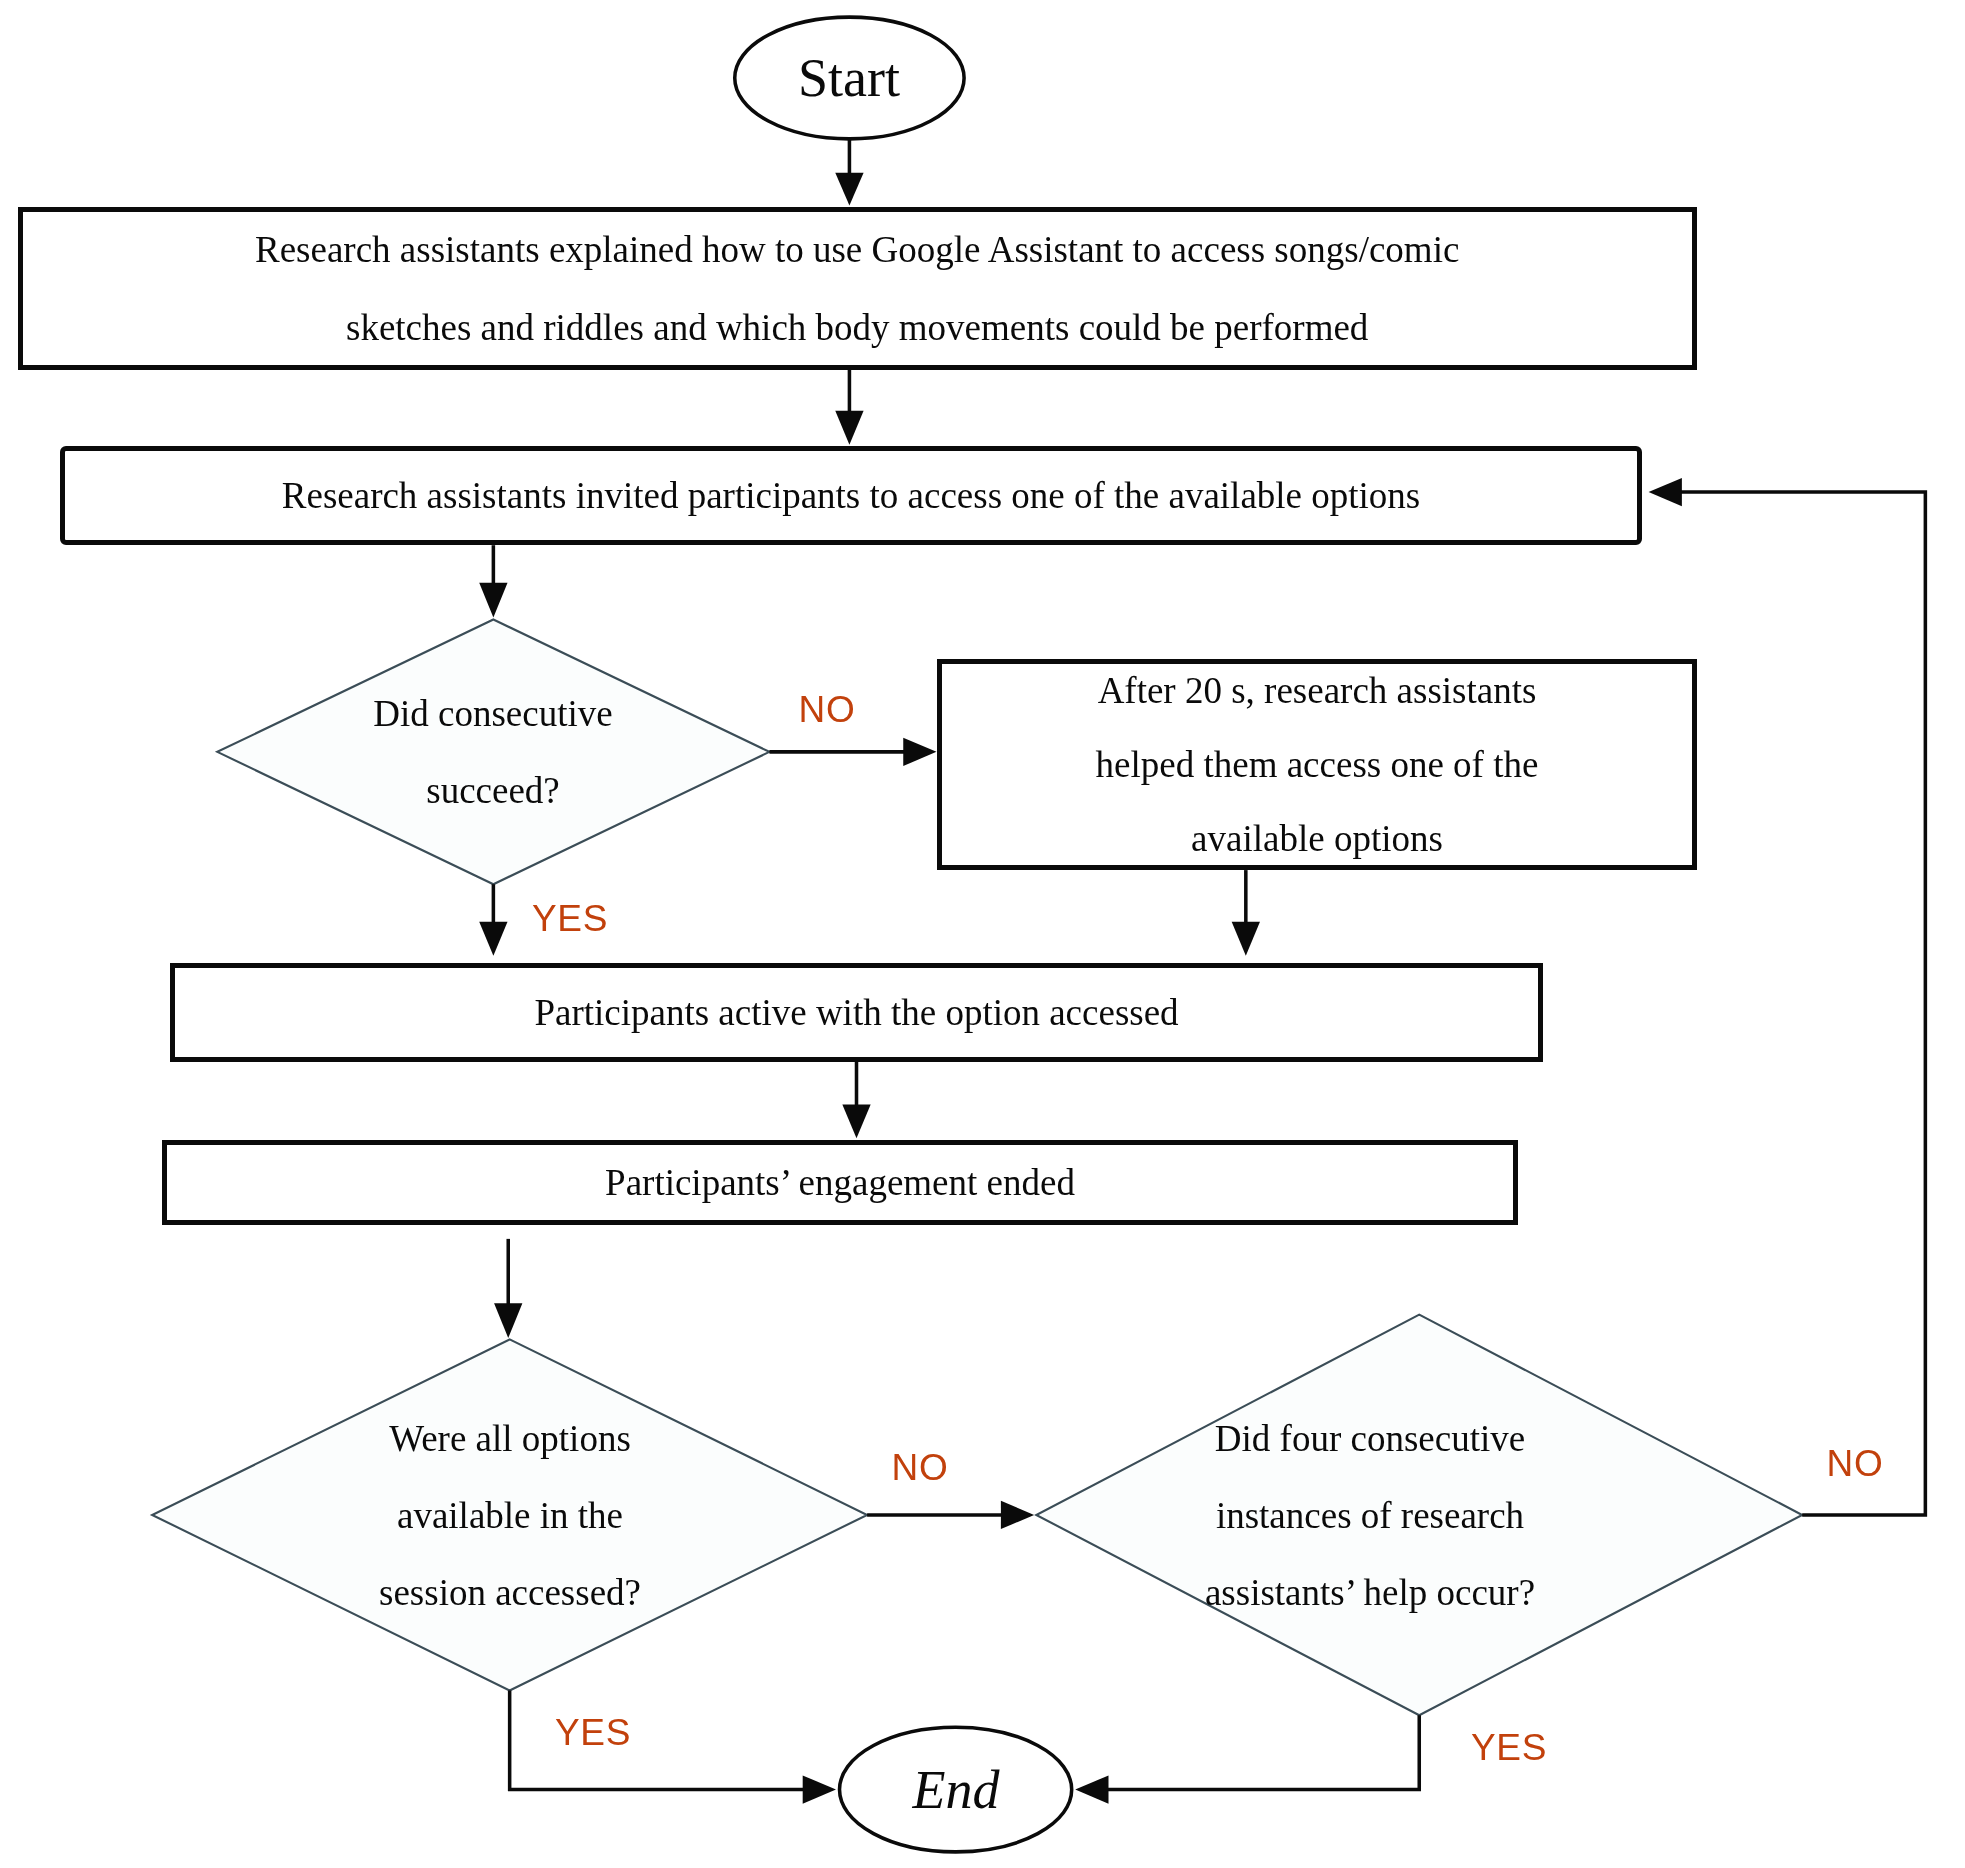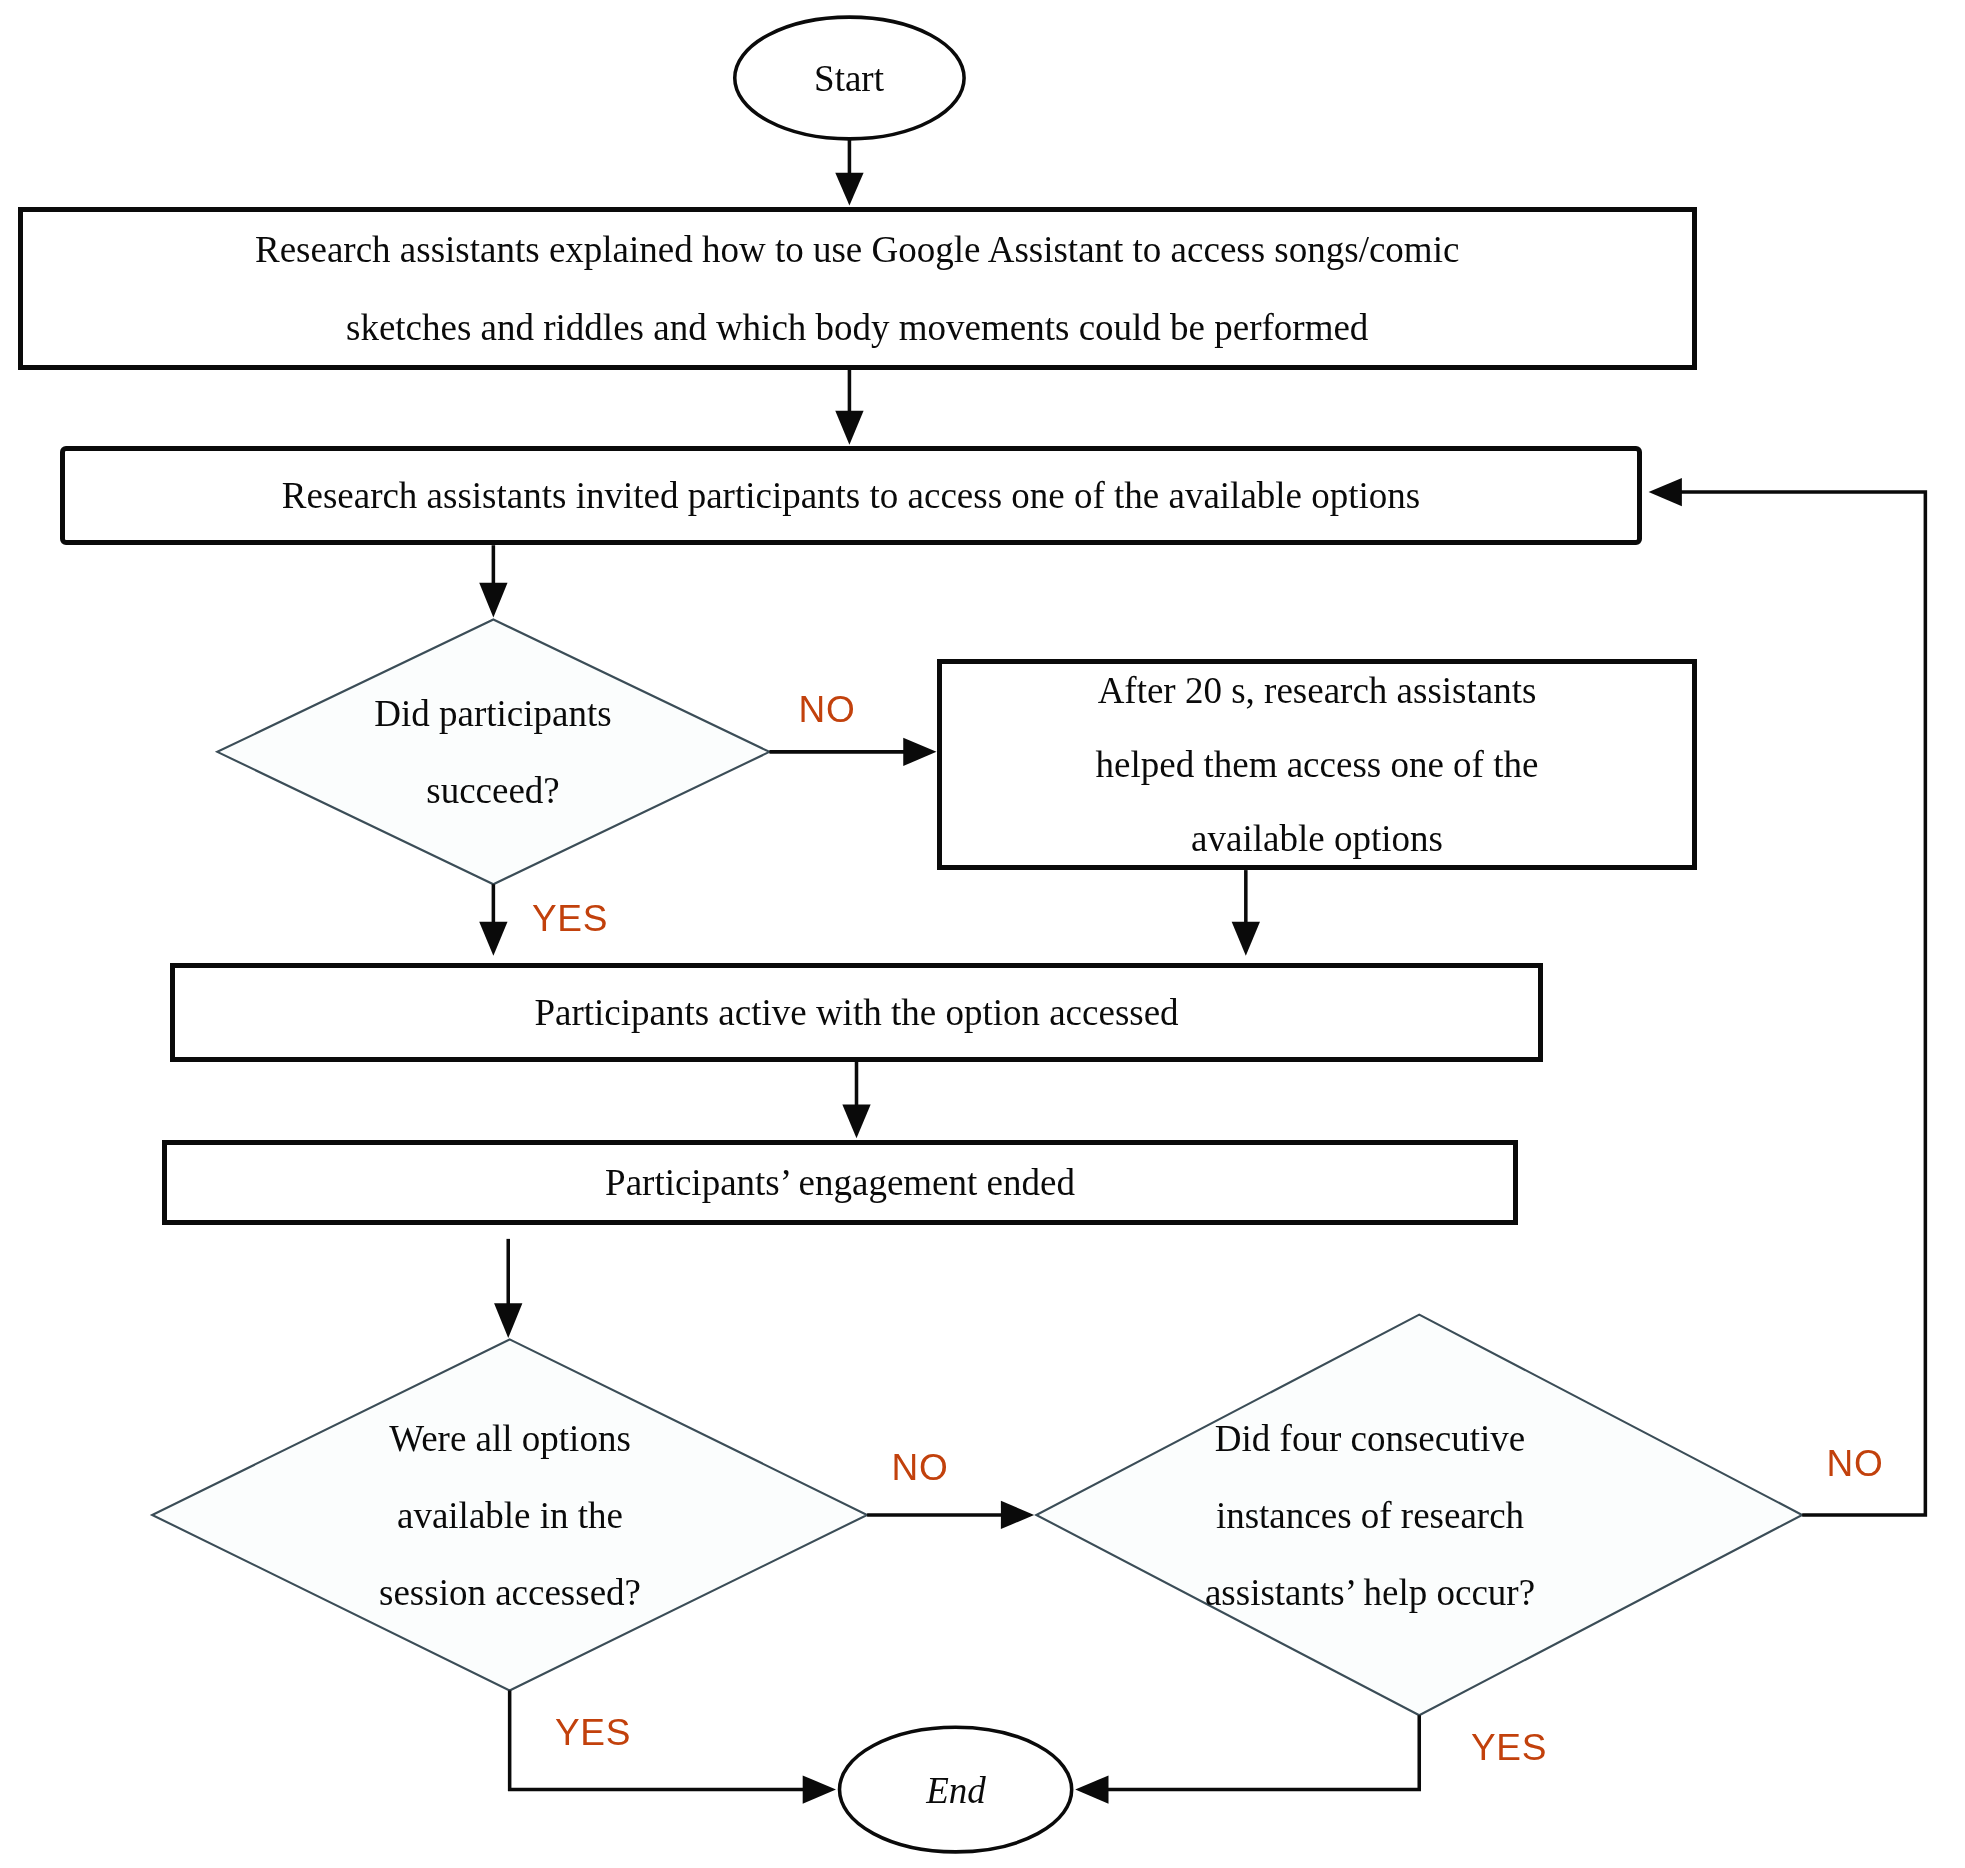--- a/index.html
+++ b/index.html
@@ -30,21 +30,21 @@
   .gap56{gap:40px;}
   .single-line{font-size:37px;line-height:1;white-space:nowrap;text-align:center;}
   
   .dlabel{
     position:absolute;transform:translate(-50%,-50%);
     display:flex;flex-direction:column;align-items:center;text-align:center;
   }
   
   .terminator-label{
     position:absolute;transform:translate(-50%,-50%);
-    font-size:37px;line-height:1;
+    font-size:54px;line-height:1;
   }
   
   .edge-label{
     position:absolute;transform:translate(-50%,-50%);
     font-family:"Liberation Sans", sans-serif;
     font-size:37px;line-height:1;color:#c2410c;
     letter-spacing:0.7px;
   }
 </style>
 </head>
@@ -109,21 +109,21 @@
       <div class="node-line">sketches and riddles and which body movements could be performed</div>
     </div>
   </div>
 
   <div class="pbox" style="left:60px; top:446px; width:1582px; height:99px;border-radius:6px;">
     <div class="single-line">Research assistants invited participants to access one of the available options</div>
   </div>
 
   <div class="dlabel" style="left:493px; top:752px;">
     <div class="node-lines gap56">
-      <div class="node-line">Did participants</div>
+      <div class="node-line">Did consecutive</div>
       <div class="node-line">succeed?</div>
     </div>
   </div>
 
   <div class="pbox" style="left:937px; top:659px; width:760px; height:211px;">
     <div class="node-lines gap52">
       <div class="node-line">After 20 s, research assistants</div>
       <div class="node-line">helped them access one of the</div>
       <div class="node-line">available options</div>
     </div>

